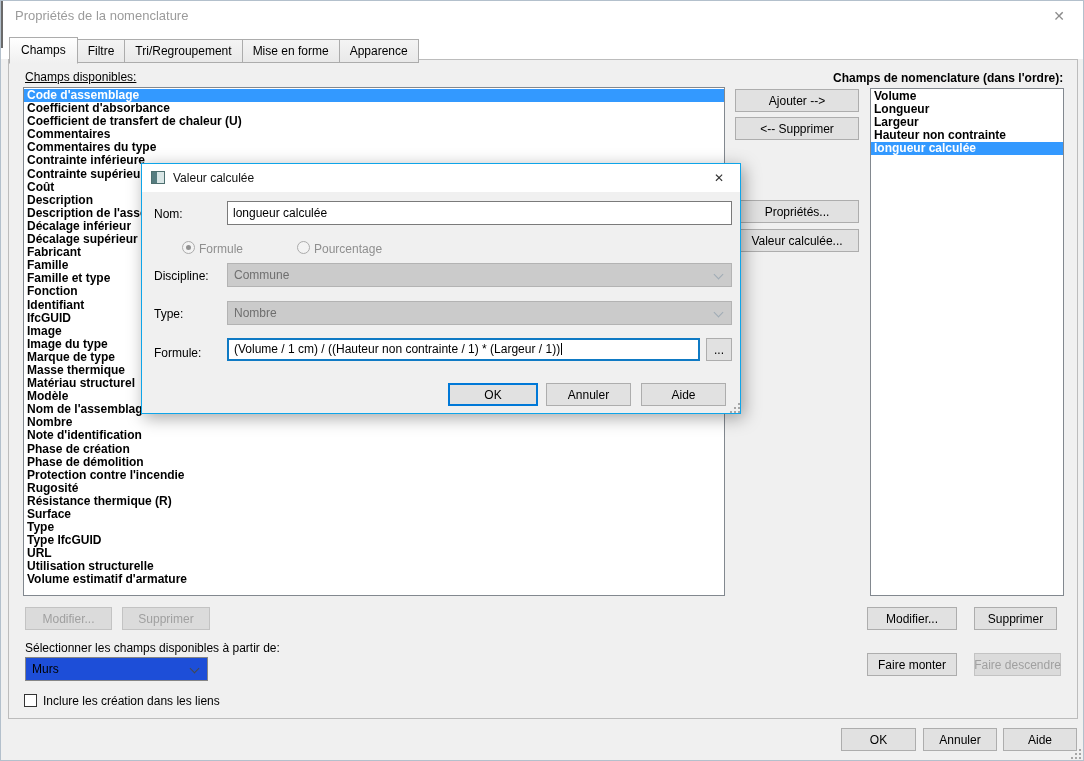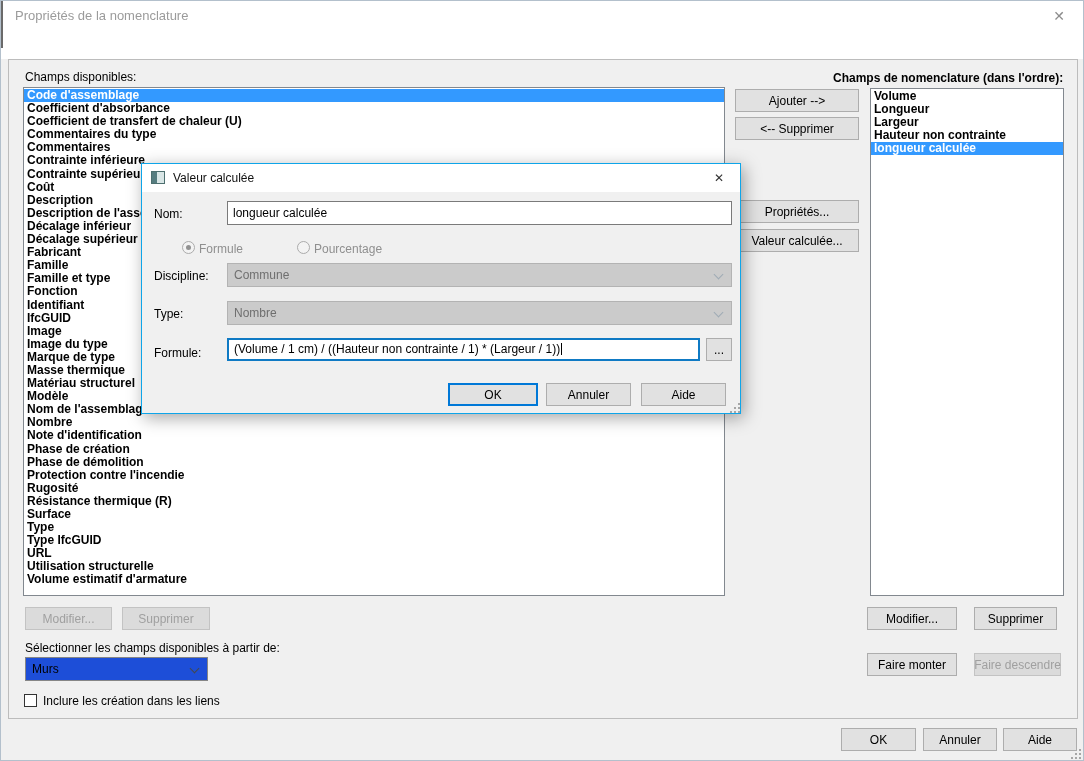--- a/index.html
+++ b/index.html
@@ -71,30 +71,37 @@
 </style>
 </head>
 <body>
 
 <div class="window">
   <div class="header"></div>
   <div class="edge-sliver"></div>
   <div class="win-title">Propriétés de la nomenclature</div>
   <div class="win-close">✕</div>
 
+  <div class="tabstrip">
+      <div class="tab active">Champs</div>
+      <div class="tab">Filtre</div>
+      <div class="tab">Tri/Regroupement</div>
+      <div class="tab">Mise en forme</div>
+      <div class="tab">Apparence</div>
+    </div>
 
   <div class="pane"></div>
 
-  <div class="label" style="left:24px; top:69px;">Champs disponibles:</div>
+  <div class="label" style="left:24px; top:69px;text-decoration:underline;">Champs disponibles:</div>
   <div class="listbox" style="left:22px; top:86px; width:702px; height:509px; padding-top:1px;">
       <div class="list-item selected">Code d'assemblage</div>
       <div class="list-item">Coefficient d'absorbance</div>
       <div class="list-item">Coefficient de transfert de chaleur (U)</div>
+      <div class="list-item">Commentaires</div>
       <div class="list-item">Commentaires du type</div>
-      <div class="list-item">Commentaires</div>
       <div class="list-item">Contrainte inférieure</div>
       <div class="list-item">Contrainte supérieure</div>
       <div class="list-item">Coût</div>
       <div class="list-item">Description</div>
       <div class="list-item">Description de l'assemblage</div>
       <div class="list-item">Décalage inférieur</div>
       <div class="list-item">Décalage supérieur</div>
       <div class="list-item">Fabricant</div>
       <div class="list-item">Famille</div>
       <div class="list-item">Famille et type</div>

